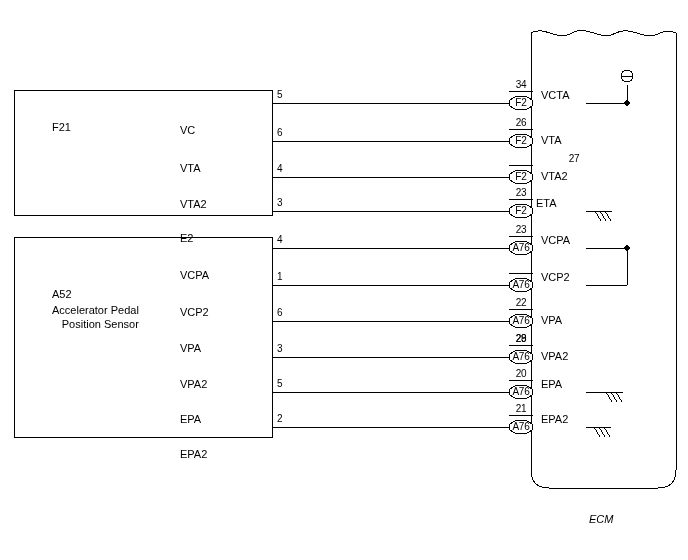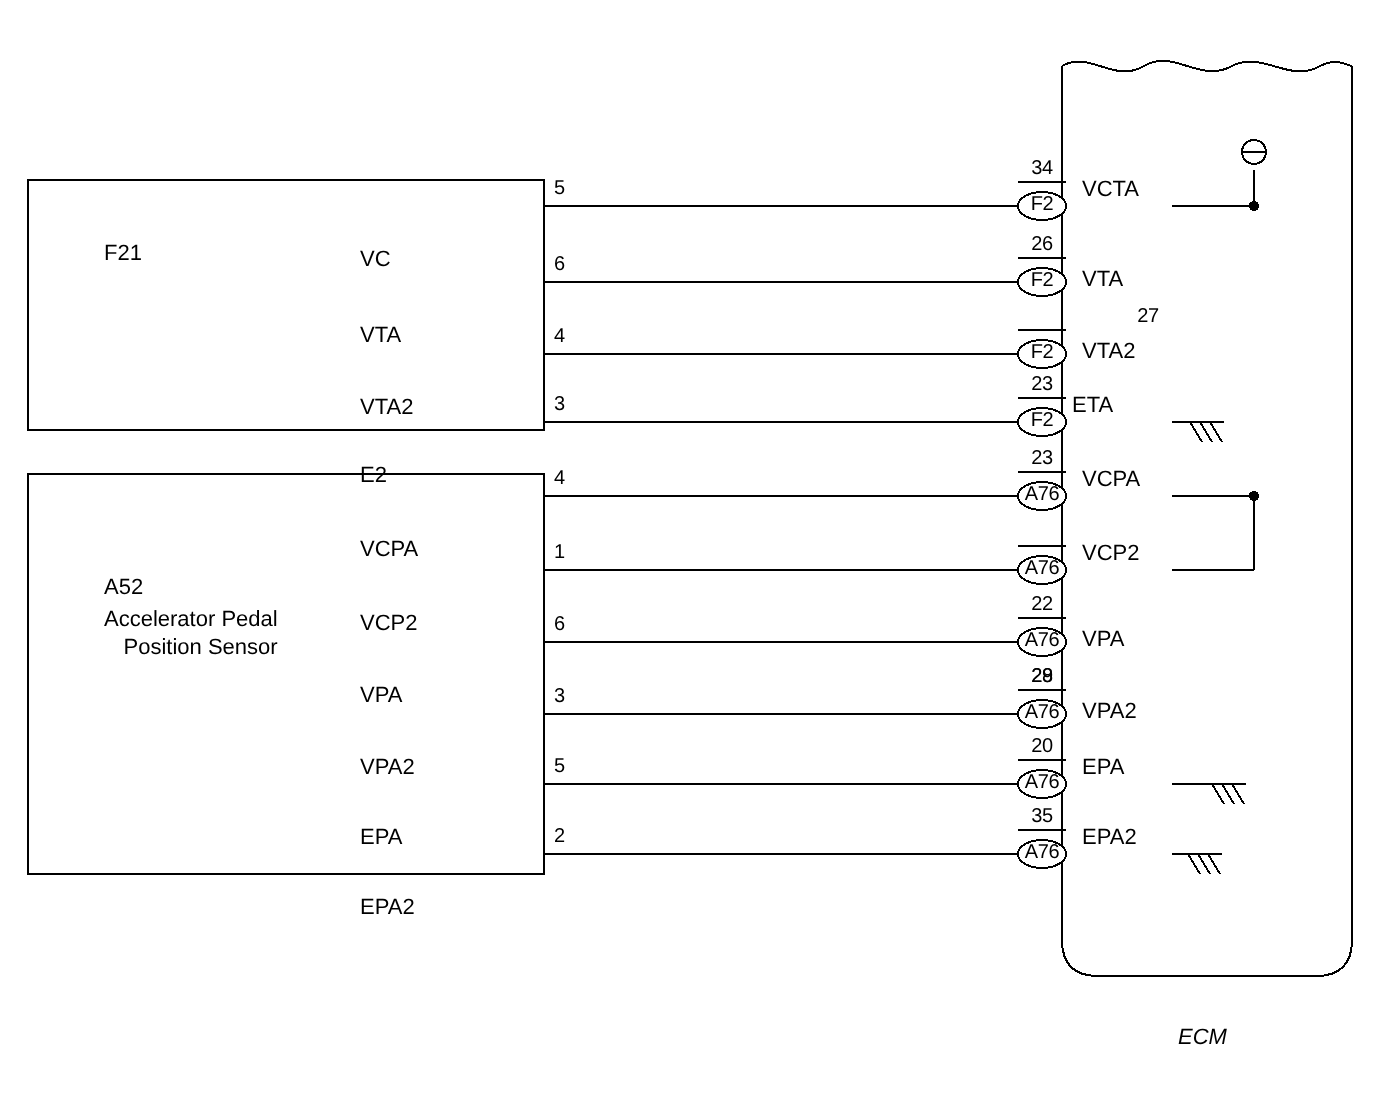--- a/index.html
+++ b/index.html
@@ -167,21 +167,21 @@
 
   <div class="conn" style="left:509px; top:79px; width:24px;">34</div>
   <div class="conn" style="left:509px; top:117px; width:24px;">26</div>
   <div class="conn" style="left:534px; top:153px; width:24px;margin-left:28px;">27</div>
   <div class="conn" style="left:509px; top:187px; width:24px;">23</div>
   <div class="conn" style="left:509px; top:224px; width:24px;">23</div>
   <div class="conn" style="left:509px; top:261px; width:24px;margin-top:36px;">22</div>
   <div class="conn" style="left:509px; top:297px; width:24px;margin-top:36px;">29</div>
   <div class="conn" style="left:509px; top:333px; width:24px;">28</div>
   <div class="conn" style="left:509px; top:368px; width:24px;">20</div>
-  <div class="conn" style="left:509px; top:403px; width:24px;">35</div>
+  <div class="conn" style="left:509px; top:403px; width:24px;">21</div>
 
   <div class="conn" style="left:509px; top:97px; width:24px;">F2</div>
   <div class="conn" style="left:509px; top:135px; width:24px;">F2</div>
   <div class="conn" style="left:509px; top:171px; width:24px;">F2</div>
   <div class="conn" style="left:509px; top:205px; width:24px;">F2</div>
   <div class="conn" style="left:508px; top:242px; width:26px;">A76</div>
   <div class="conn" style="left:508px; top:279px; width:26px;">A76</div>
   <div class="conn" style="left:508px; top:315px; width:26px;">A76</div>
   <div class="conn" style="left:508px; top:351px; width:26px;">A76</div>
   <div class="conn" style="left:508px; top:386px; width:26px;">A76</div>

